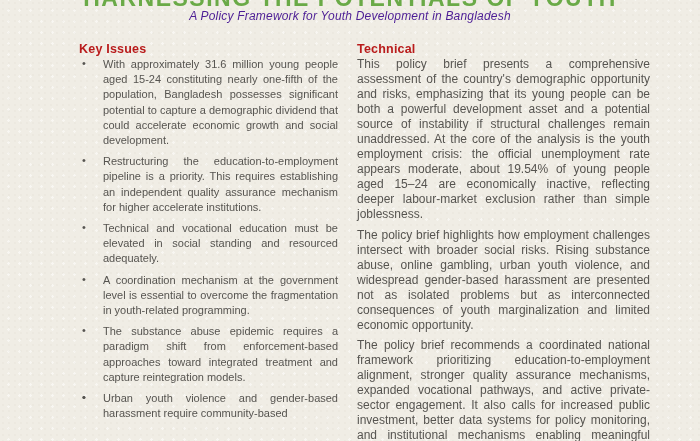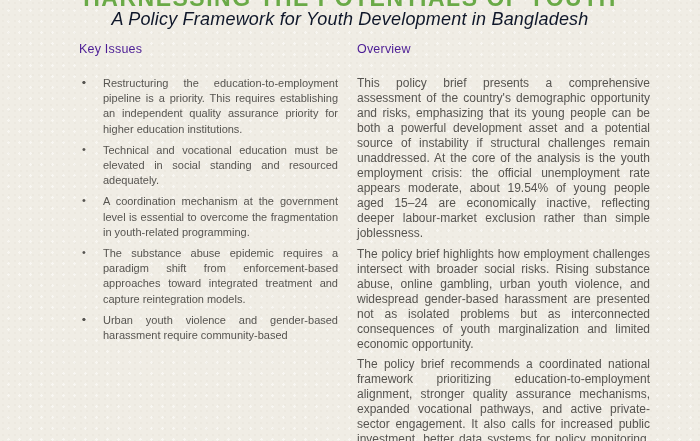--- a/index.html
+++ b/index.html
@@ -27,40 +27,40 @@
     color: #6aaa47;
     white-space: nowrap;
   }
   .subtitle {
     position: absolute;
     top: 9px;
     left: 0;
     width: 100%;
     text-align: center;
     font-style: italic;
-    font-size: 18px;
-    color: #0f172a;
+    font-size: 12px;
+    color: #4c1d95;
     letter-spacing: 0.2px;
   }
   .columns {
     position: absolute;
     top: 42px;
     left: 0;
     width: 100%;
     display: flex;
     padding: 0 50px 0 78px;
     gap: 19px;
   }
   .col-left  { width: 260px; flex: none; }
   .col-right { width: 293px; flex: none; }
   h2 {
     font-size: 12.5px;
-    font-weight: normal;
-    color: #4c1d95;
-    margin: 0 0 20px 0;
+    font-weight: bold;
+    color: #b91c1c;
+    margin: 0 0 1px 0;
     letter-spacing: 0.2px;
   }
   .col-left h2 { margin-left: 1px; }
   ul.issues { list-style: none; }
   ul.issues li {
     position: relative;
     padding-left: 25px;
     margin-bottom: 6px;
     font-size: 11px;
     line-height: 15.2px;
@@ -86,30 +86,30 @@
 <body>
 
 <div class="title">HARNESSING THE POTENTIALS OF YOUTH</div>
 <div class="subtitle">A Policy Framework for Youth Development in Bangladesh</div>
 
 <div class="columns">
 
   <section class="col-left">
     <h2>Key Issues</h2>
     <ul class="issues">
-      <li><span class="bullet-dot">•</span></li>
-      <li><span class="bullet-dot">•</span><span>Restructuring the education-to-employment pipeline is a priority. This requires establishing an independent quality assurance priority for higher education institutions.</span></li>
+      <li><span class="bullet-dot">•</span><span>With approximately 31.6 million young people aged 15-24 constituting nearly one-fifth of the population, Bangladesh possesses significant potential to capture a demographic dividend that could accelerate economic growth and social development.</span></li>
+      <li><span class="bullet-dot">•</span><span>Restructuring the education-to-employment pipeline is a priority. This requires establishing an independent quality assurance mechanism for higher accelerate institutions.</span></li>
       <li><span class="bullet-dot">•</span><span>Technical and vocational education must be elevated in social standing and resourced adequately.</span></li>
       <li><span class="bullet-dot">•</span><span>A coordination mechanism at the government level is essential to overcome the fragmentation in youth-related programming.</span></li>
       <li><span class="bullet-dot">•</span><span>The substance abuse epidemic requires a paradigm shift from enforcement-based approaches toward integrated treatment and capture reintegration models.</span></li>
       <li><span class="bullet-dot">•</span></li>
       <li><span class="bullet-dot">•</span><span>Urban youth violence and gender-based harassment require community-based</span></li>
     </ul>
   </section>
 
   <section class="col-right">
-    <h2>Overview</h2>
+    <h2>Technical</h2>
     <p>This policy brief presents a comprehensive assessment of the country's demographic opportunity and risks, emphasizing that its young people can be both a powerful development asset and a potential source of instability if structural challenges remain unaddressed. At the core of the analysis is the youth employment crisis: the official unemployment rate appears moderate, about 19.54% of young people aged 15–24 are economically inactive, reflecting deeper labour-market exclusion rather than simple joblessness.</p>
     <p>The policy brief highlights how employment challenges intersect with broader social risks. Rising substance abuse, online gambling, urban youth violence, and widespread gender-based harassment are presented not as isolated problems but as interconnected consequences of youth marginalization and limited economic opportunity.</p>
     <p>The policy brief recommends a coordinated national framework prioritizing education-to-employment alignment, stronger quality assurance mechanisms, expanded vocational pathways, and active private-sector engagement. It also calls for increased public investment, better data systems for policy monitoring, and institutional mechanisms enabling meaningful youth participation in decision-making.</p>
   </section>
 
 </div>
 
 </body></html>

